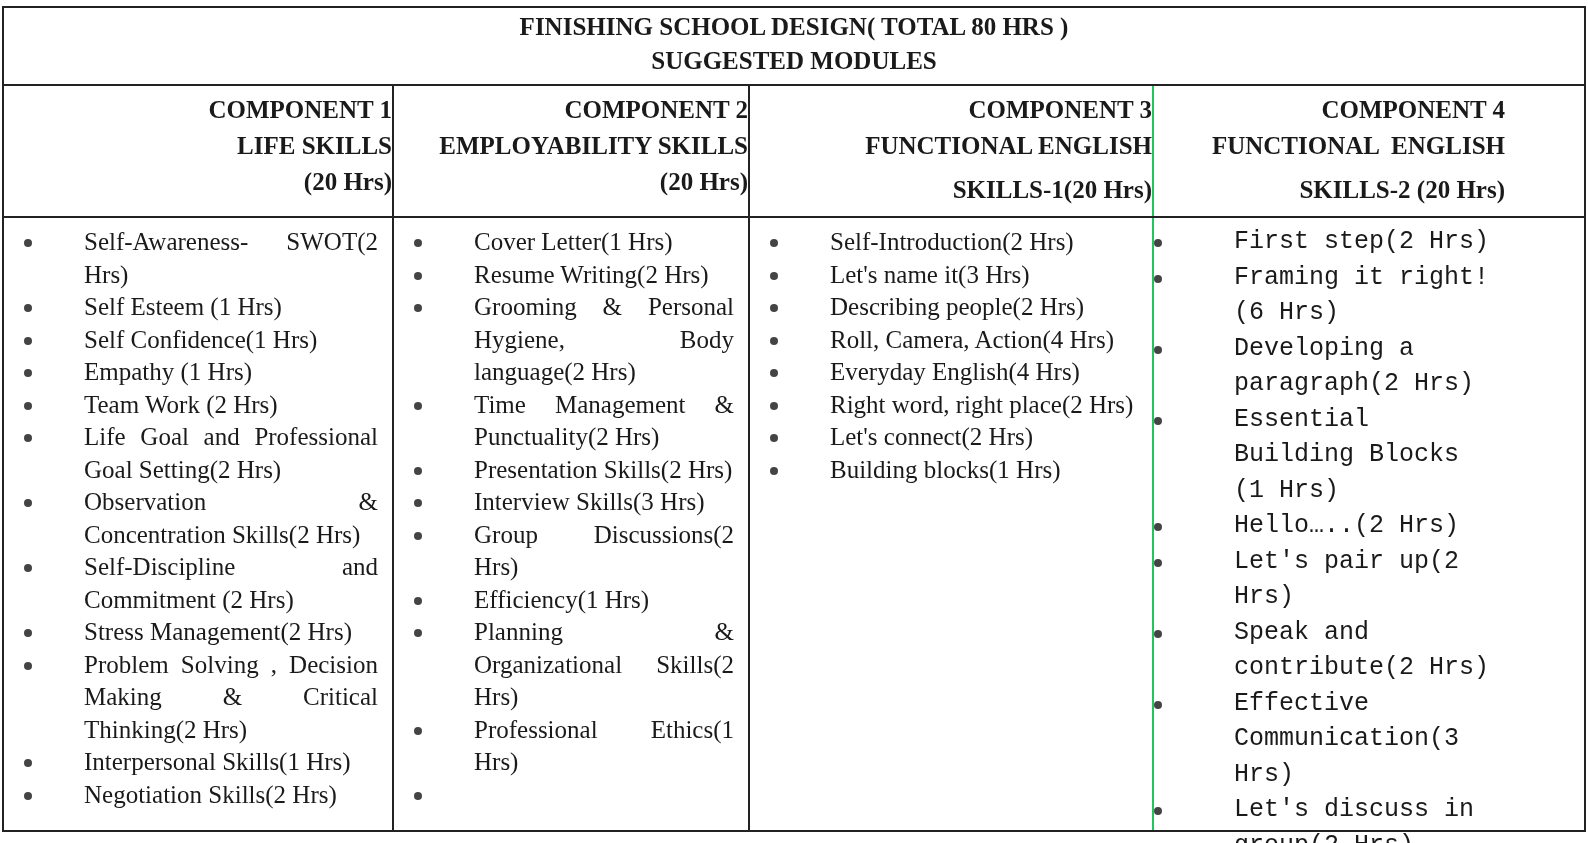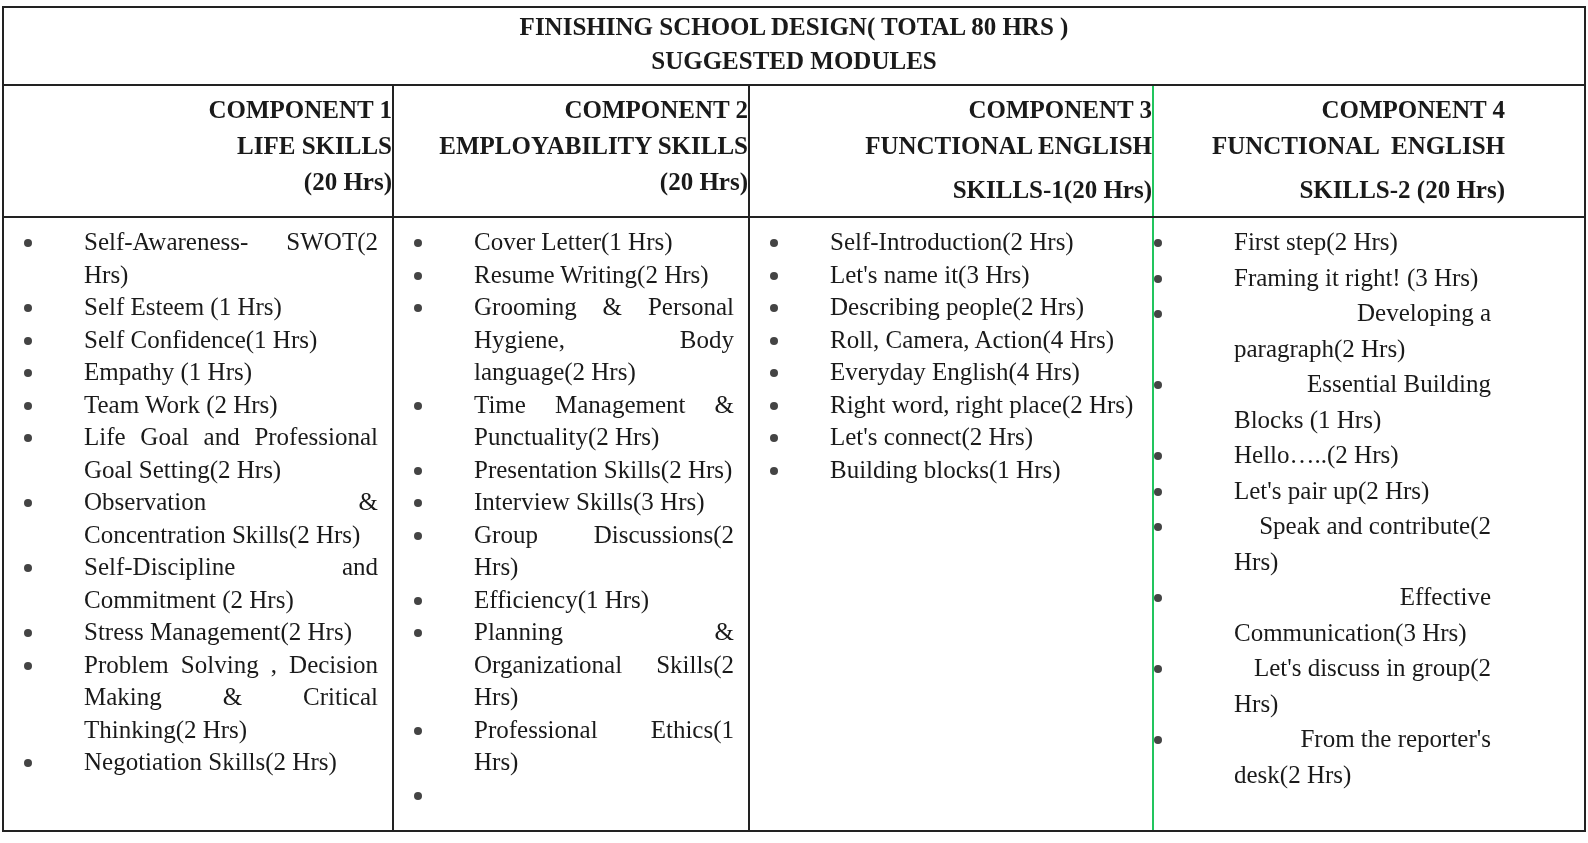--- a/index.html
+++ b/index.html
@@ -23,21 +23,21 @@
   .head-cell { text-align: center; font-weight: bold; font-size: 25px; padding-top: 6px; }
   .head-cell .line { display: block; line-height: 36px; text-align: right; }
   .head-cell.tall .line3 { margin-top: 8px; }
   ul.items { list-style: none; margin: 0; padding: 8px 14px 0 0; font-size: 25px; line-height: 32.5px; }
   ul.items li { position: relative; padding-left: 80px; text-align: justify; text-align-last: left; }
   ul.items li .bullet {
     position: absolute; left: 20px; top: 13px; width: 8px; height: 8px;
     border-radius: 50%; background: #444;
   }
   .c4 ul.items { line-height: 35.5px; padding-top: 6px; }
-  .c4 ul.items li { text-align: right; }
+  .c4 ul.items li { text-align: left; font-family: Liberation Mono, monospace; }
   .c4 ul.items li .bullet { left: 0px; top: 15px; }
 </style>
 </head>
 <body>
 
 <div class="doc-table">
   <div class="title-cell">
     <div>FINISHING SCHOOL DESIGN( TOTAL 80 HRS )</div>
     <div>SUGGESTED MODULES</div>
   </div>
@@ -71,20 +71,21 @@
           <li><span class="bullet"></span><span>Self-Awareness- SWOT(2 Hrs)</span></li>
           <li><span class="bullet"></span><span>Self Esteem (1 Hrs)</span></li>
           <li><span class="bullet"></span><span>Self Confidence(1 Hrs)</span></li>
           <li><span class="bullet"></span><span>Empathy (1 Hrs)</span></li>
           <li><span class="bullet"></span><span>Team Work (2 Hrs)</span></li>
           <li><span class="bullet"></span><span>Life Goal and Professional Goal Setting(2 Hrs)</span></li>
           <li><span class="bullet"></span><span>Observation &amp; Concentration Skills(2 Hrs)</span></li>
           <li><span class="bullet"></span><span>Self-Discipline and Commitment (2 Hrs)</span></li>
           <li><span class="bullet"></span><span>Stress Management(2 Hrs)</span></li>
           <li><span class="bullet"></span><span>Problem Solving , Decision Making &amp; Critical Thinking(2 Hrs)</span></li>
+          <li><span class="bullet"></span><span>Interpersonal Skills(1 Hrs)</span></li>
           <li><span class="bullet"></span><span>Negotiation Skills(2 Hrs)</span></li>
         </ul>
     </div>
     <div class="col c2">
       <ul class="items">
           <li><span class="bullet"></span><span>Cover Letter(1 Hrs)</span></li>
           <li><span class="bullet"></span><span>Resume Writing(2 Hrs)</span></li>
           <li><span class="bullet"></span><span>Grooming &amp; Personal Hygiene, Body language(2 Hrs)</span></li>
           <li><span class="bullet"></span><span>Time Management &amp; Punctuality(2 Hrs)</span></li>
           <li><span class="bullet"></span><span>Presentation Skills(2 Hrs)</span></li>
@@ -104,21 +105,21 @@
           <li><span class="bullet"></span><span>Roll, Camera, Action(4 Hrs)</span></li>
           <li><span class="bullet"></span><span>Everyday English(4 Hrs)</span></li>
           <li><span class="bullet"></span><span>Right word, right place(2 Hrs)</span></li>
           <li><span class="bullet"></span><span>Let's connect(2 Hrs)</span></li>
           <li><span class="bullet"></span><span>Building blocks(1 Hrs)</span></li>
         </ul>
     </div>
     <div class="col c4">
       <ul class="items">
           <li><span class="bullet"></span><span>First step(2 Hrs)</span></li>
-          <li><span class="bullet"></span><span>Framing it right! (3 Hrs)</span></li>
+          <li><span class="bullet"></span><span>Framing it right! (6 Hrs)</span></li>
           <li><span class="bullet"></span><span>Developing a paragraph(2 Hrs)</span></li>
           <li><span class="bullet"></span><span>Essential Building Blocks (1 Hrs)</span></li>
           <li><span class="bullet"></span><span>Hello…..(2 Hrs)</span></li>
           <li><span class="bullet"></span><span>Let's pair up(2 Hrs)</span></li>
           <li><span class="bullet"></span><span>Speak and contribute(2 Hrs)</span></li>
           <li><span class="bullet"></span><span>Effective Communication(3 Hrs)</span></li>
           <li><span class="bullet"></span><span>Let's discuss in group(2 Hrs)</span></li>
           <li><span class="bullet"></span><span>From the reporter's desk(2 Hrs)</span></li>
         </ul>
     </div>

